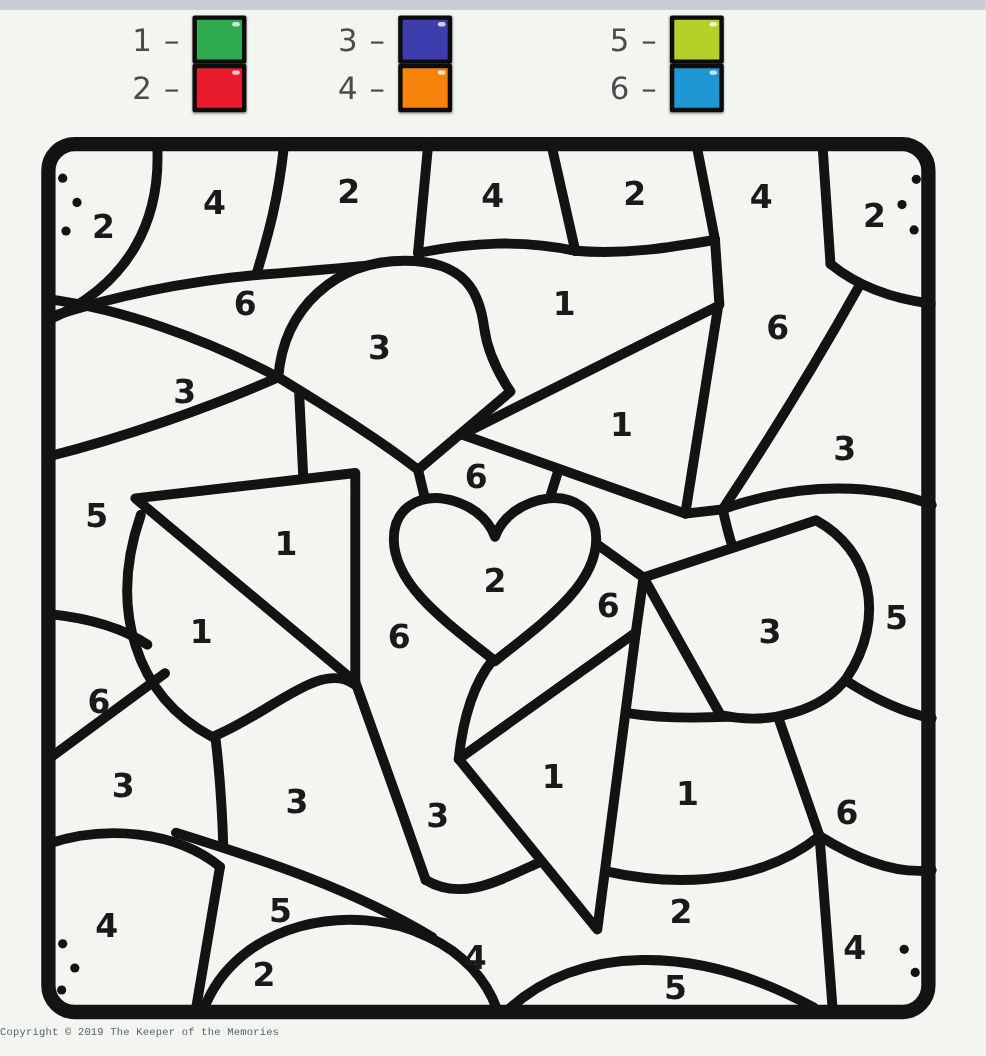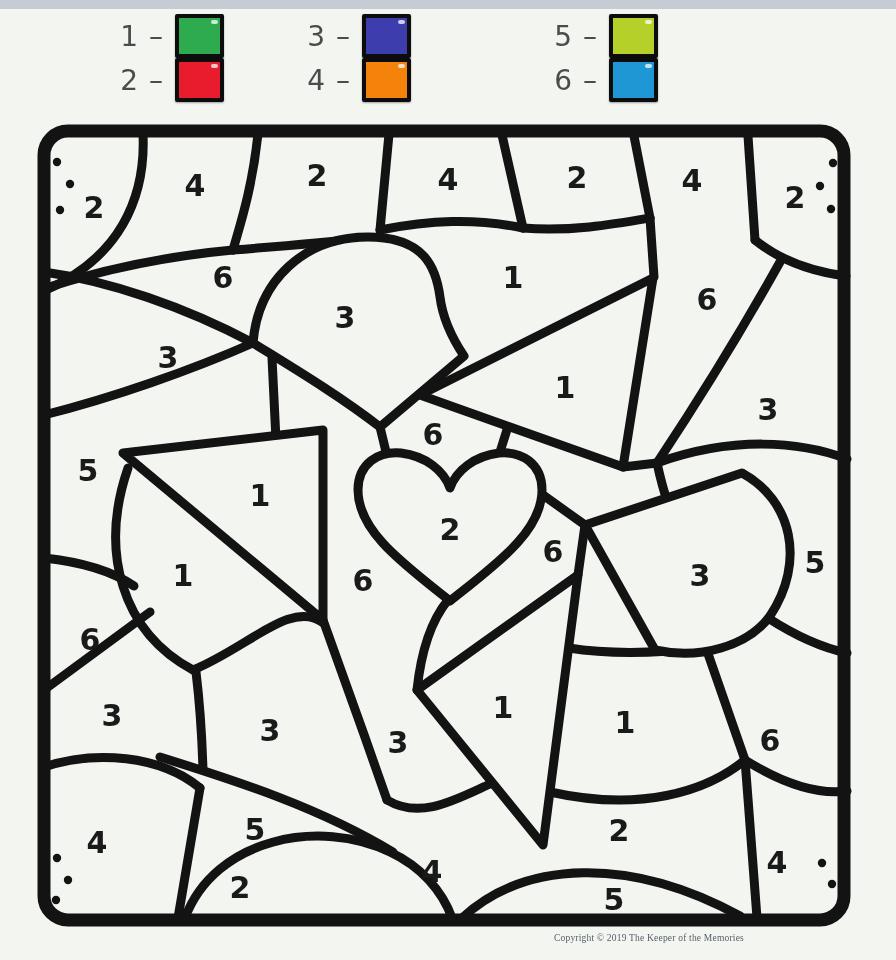--- a/index.html
+++ b/index.html
@@ -27,23 +27,23 @@
   }
   .lg-swatch i{position:absolute;right:2px;top:2px;width:7px;height:4px;background:rgba(255,255,255,.75);border-radius:2px;}
   
   svg#art{position:absolute;left:0;top:0;}
   .ln{fill:none;stroke:#131313;stroke-width:9;stroke-linecap:round;stroke-linejoin:round;}
   .shape{fill:#f3f6f0;stroke:#131313;stroke-width:9;stroke-linejoin:round;}
   .frame{fill:none;stroke:#131313;stroke-width:13;}
   .rl{font:700 30px "DejaVu Sans",sans-serif;fill:#1a1a1a;text-anchor:middle;dominant-baseline:central;}
   .dot{fill:#131313;}
   .footer{
-    position:absolute;left:0;top:933px;width:744px;text-align:right;
+    position:absolute;left:0;top:933px;width:744px;text-align:left;
     font-size:9.5px;color:#55606b;letter-spacing:.2px;
-    font-family:Liberation Serif, serif;
+    font-family:Liberation Mono, monospace;
   }
 </style>
 </head>
 <body>
 
 <div class="topbar"></div>
 
 <div class="legend" id="legend">
   <div class="lg-col c0">
       <div class="lg-row">

